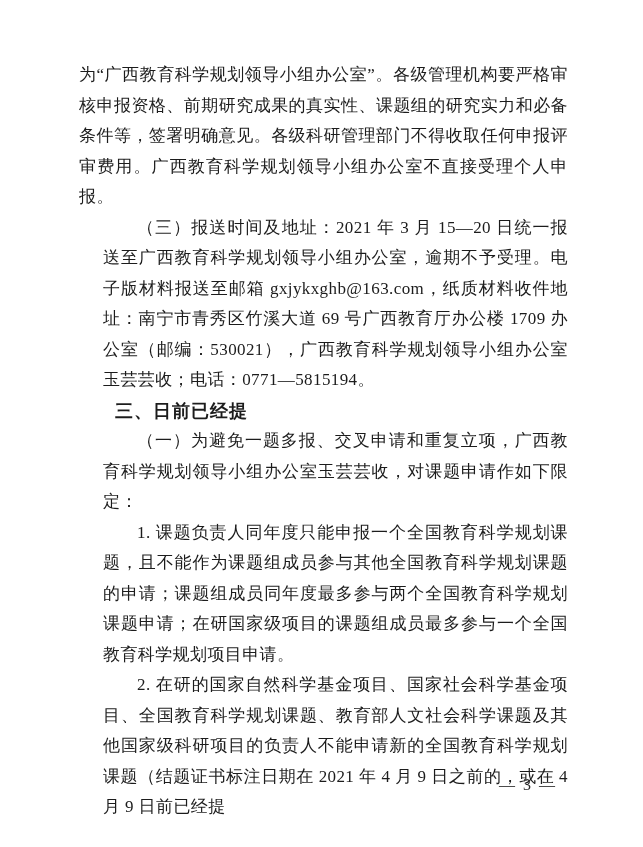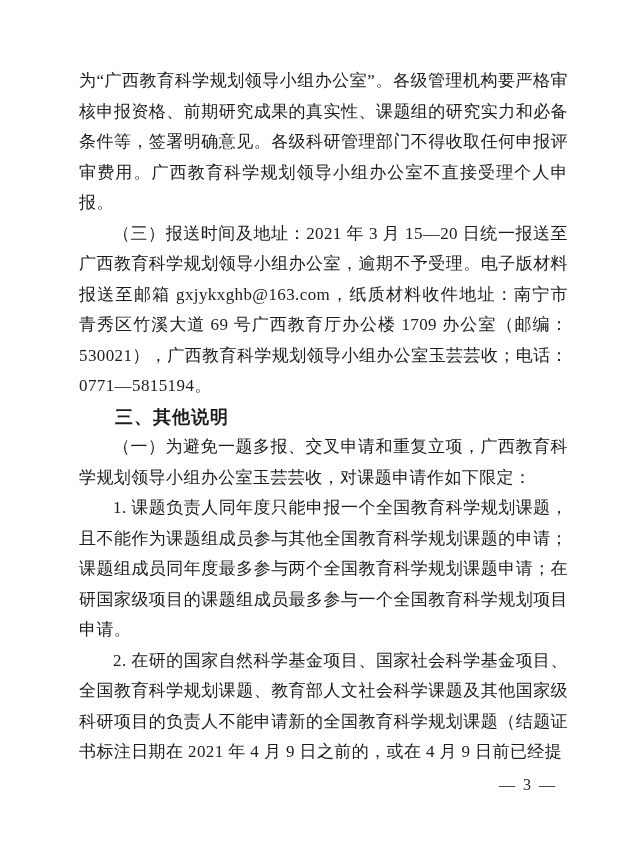--- a/index.html
+++ b/index.html
@@ -12,34 +12,35 @@
     width: 643px;
     height: 847px;
     background: #ffffff;
     overflow: hidden;
     font-family: "Liberation Serif", "DejaVu Serif", serif;
     color: #1c1c1c;
   }
   .content {
     position: absolute;
     left: 79px;
-    top: 66px;
+    top: 60px;
     width: 489px;
     font-size: 17px;
     line-height: 30.5px;
     text-align: justify;
     text-justify: inter-ideograph;
     letter-spacing: 0.4px;
   }
   .para {
     margin: 0;
     padding: 0;
   }
   .para.indent {
     text-indent: 2em;
+    margin-left: 24px;
   }
   .heading {
     margin: 0;
     padding: 0;
     text-indent: 2em;
     font-family: "Liberation Sans", "DejaVu Sans", sans-serif;
     font-weight: 700;
     font-size: 18px;
     line-height: 30.5px;
     letter-spacing: 1px;
@@ -55,19 +56,19 @@
     color: #2a2a2a;
   }
 </style>
 </head>
 <body>
 
 <div class="page">
   <div class="content">
     <p class="para">为“广西教育科学规划领导小组办公室”。各级管理机构要严格审核申报资格、前期研究成果的真实性、课题组的研究实力和必备条件等，签署明确意见。各级科研管理部门不得收取任何申报评审费用。广西教育科学规划领导小组办公室不直接受理个人申报。</p>
     <p class="para indent">（三）报送时间及地址：2021 年 3 月 15—20 日统一报送至广西教育科学规划领导小组办公室，逾期不予受理。电子版材料报送至邮箱 gxjykxghb@163.com，纸质材料收件地址：南宁市青秀区竹溪大道 69 号广西教育厅办公楼 1709 办公室（邮编：530021），广西教育科学规划领导小组办公室玉芸芸收；电话：0771—5815194。</p>
-    <h3 class="heading">三、其他说明</h3>
+    <h3 class="heading">三、日前已经提</h3>
     <p class="para indent">（一）为避免一题多报、交叉申请和重复立项，广西教育科学规划领导小组办公室玉芸芸收，对课题申请作如下限定：</p>
     <p class="para indent">1. 课题负责人同年度只能申报一个全国教育科学规划课题，且不能作为课题组成员参与其他全国教育科学规划课题的申请；课题组成员同年度最多参与两个全国教育科学规划课题申请；在研国家级项目的课题组成员最多参与一个全国教育科学规划项目申请。</p>
     <p class="para indent">2. 在研的国家自然科学基金项目、国家社会科学基金项目、全国教育科学规划课题、教育部人文社会科学课题及其他国家级科研项目的负责人不能申请新的全国教育科学规划课题（结题证书标注日期在 2021 年 4 月 9 日之前的，或在 4 月 9 日前已经提</p>
   </div>
   <div class="footer">— 3 —</div>
 </div>
 
 </body></html>

